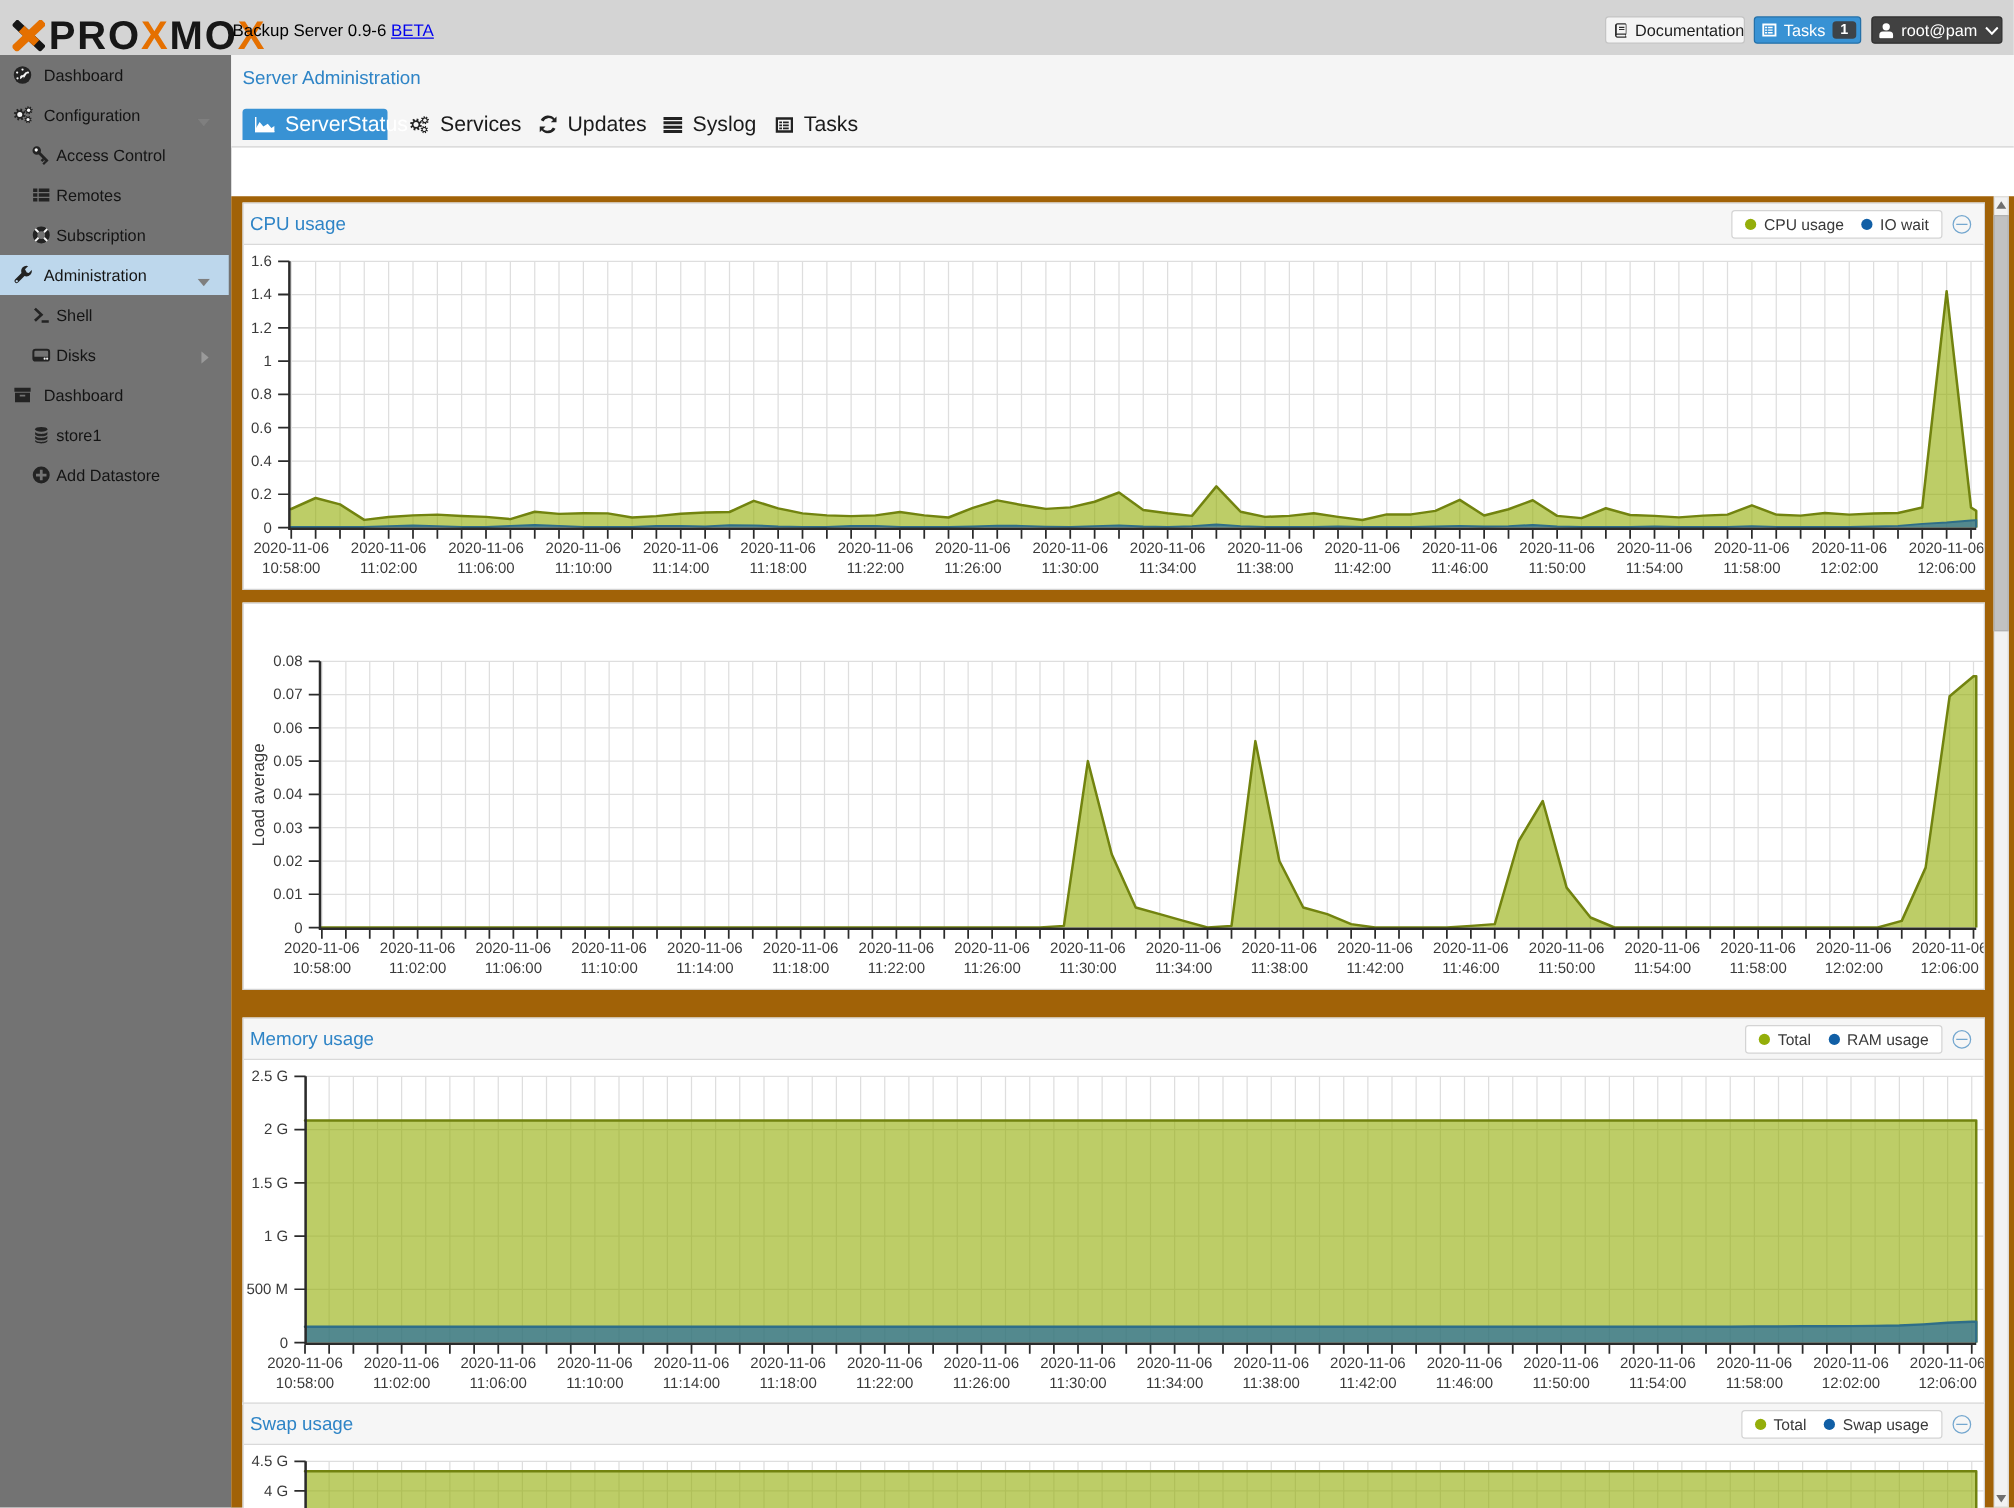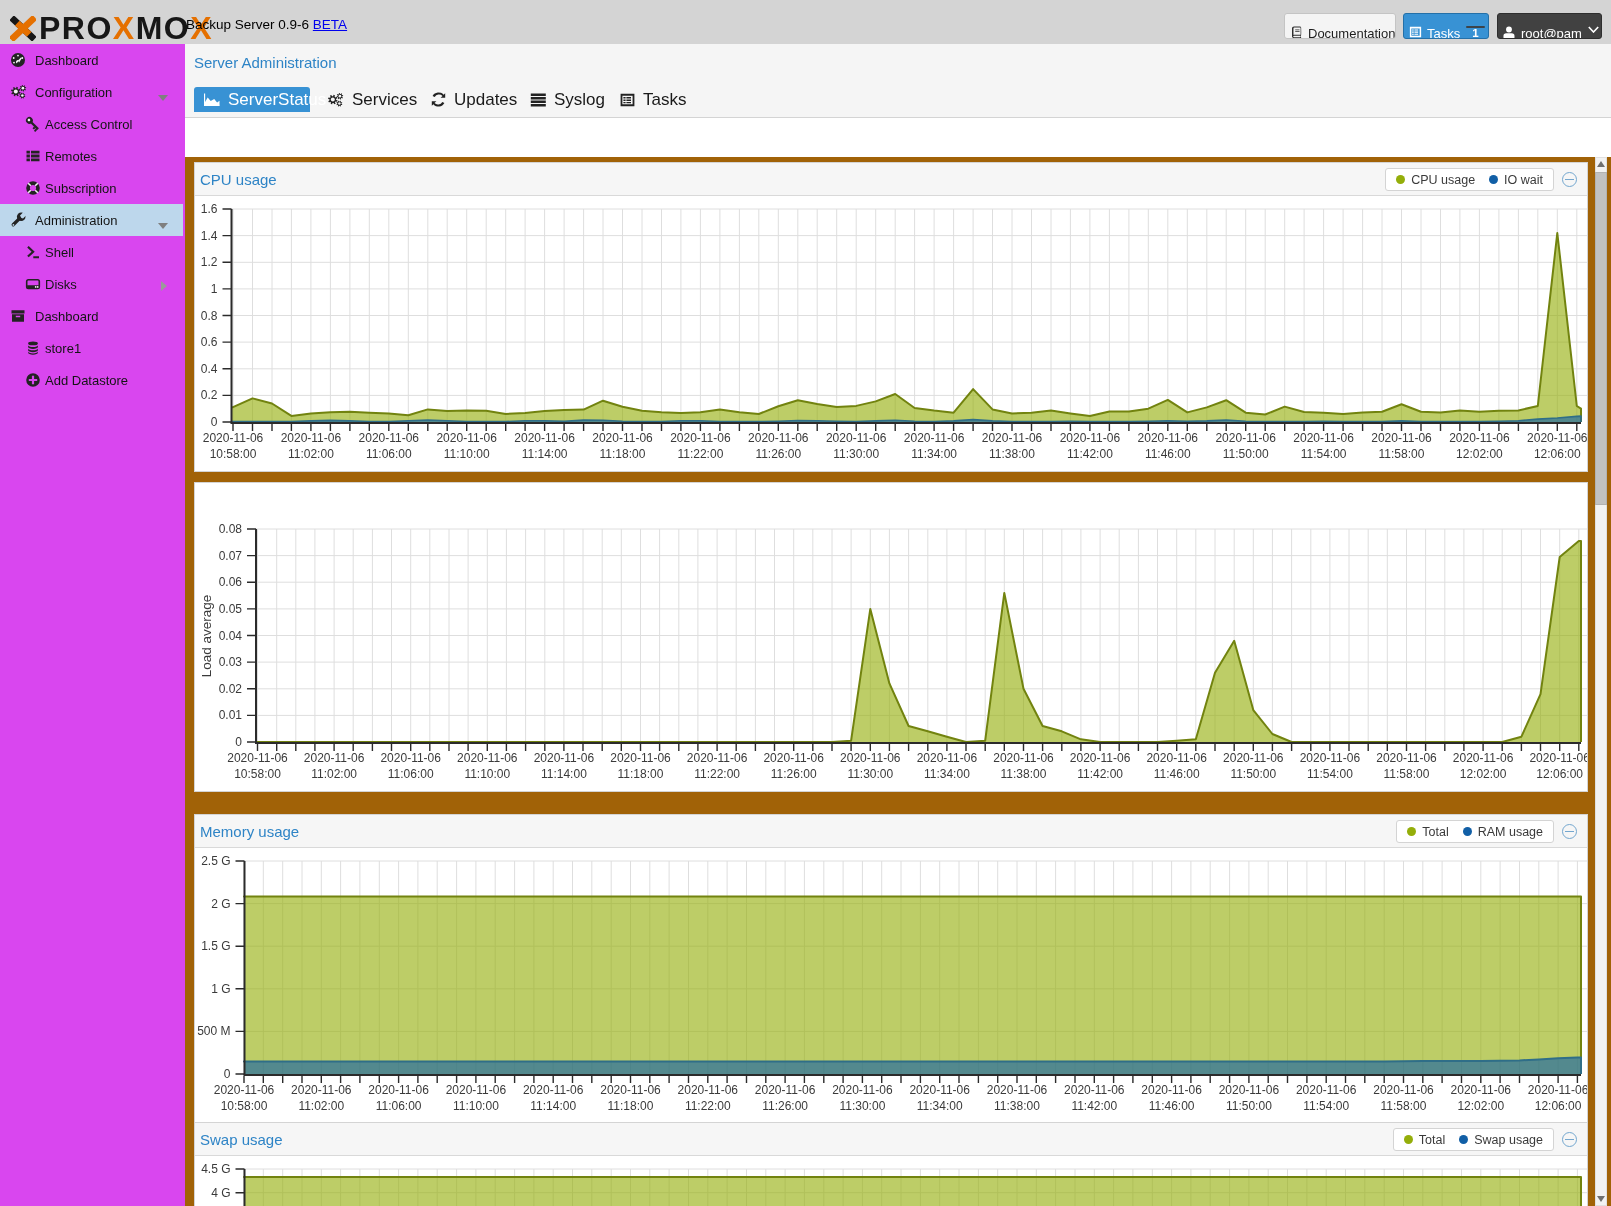--- a/index.html
+++ b/index.html
@@ -3,26 +3,26 @@
 <style>
 *{box-sizing:border-box;margin:0;padding:0}
 svg{flex:none}
 html,body{width:1611px;height:1206px;overflow:hidden;background:#fff;font-family:"Liberation Sans",sans-serif}
 #topbar{position:absolute;left:0;top:0;width:1611px;height:44px;background:#d4d4d4}
 #logo{position:absolute;left:10px;top:10px;display:flex;align-items:center}
 #logotext{font-weight:bold;font-size:32px;letter-spacing:1.5px;color:#171717;margin-left:3px}
 .orange{color:#e57000}
 #vertext{position:absolute;left:186px;top:17px;font-size:13.5px;color:#000}
 #beta{color:#0000EE;text-decoration:underline}
-.topbtn{position:absolute;top:13px;height:22px;border-radius:3px;font-size:13px;display:flex;padding:12px 5px;white-space:nowrap;overflow:hidden}
+.topbtn{position:absolute;top:13px;height:22px;border-radius:3px;font-size:13px;display:flex;align-items:center;padding:0 5px;white-space:nowrap;overflow:hidden}
 #docbtn{left:1284px;width:112px;background:#f4f4f4;border:1px solid #c4c4c4;color:#1d1d1d}
 #taskbtn{left:1403px;width:86px;background:#3892d4;border:1px solid #2470a8;color:#fff}
 #userbtn{left:1497px;width:105px;background:#414141;border:1px solid #2e2e2e;color:#fff}
 #taskbadge{background:#3d4349;border-radius:3px;color:#fff;font-size:11.5px;font-weight:bold;padding:1px 6px;margin-left:6px}
-#sidebar{position:absolute;left:0;top:44px;width:208px;height:1162px;background:#d946ef;border-right:1px solid #cfcfcf}
+#sidebar{position:absolute;left:0;top:44px;width:208px;height:1162px;background:#737373;border-right:1px solid #cfcfcf}
 .srow{position:absolute;left:0;width:183px;height:32px;display:flex;align-items:center;font-size:13px;color:#141414}
 .sel{background:#bdd7ec}
 #main{position:absolute;left:185px;top:44px;width:1426px;height:1162px;background:#fff}
 #crumb{position:absolute;left:9px;top:10px;font-size:15px;color:#2e84c6}
 #tabbar{position:absolute;left:0;top:0;width:1426px;height:74px;background:#f5f5f5;border-bottom:1px solid #d4d4d4}
 .tab{position:absolute;top:43px;height:25px;display:flex;align-items:center;font-size:17px;color:#1a1a1a}
 .tab svg{margin-right:8px}
 #tabactive{left:9px;width:116px;background:#3892d4;color:#fff;border-radius:3px 3px 0 0;padding-left:10px}
 #toolbar{position:absolute;left:0;top:75px;width:1426px;height:38px;background:#fafafa;border-bottom:1px solid #d4d4d4}
 .tbtn{position:absolute;top:8px;height:22px;background:#f2f2f2;border:1px solid #c6c6c6;border-radius:3px;font-size:11.5px;color:#1d1d1d;display:flex;align-items:center;padding:0 6px;white-space:nowrap;overflow:hidden}

